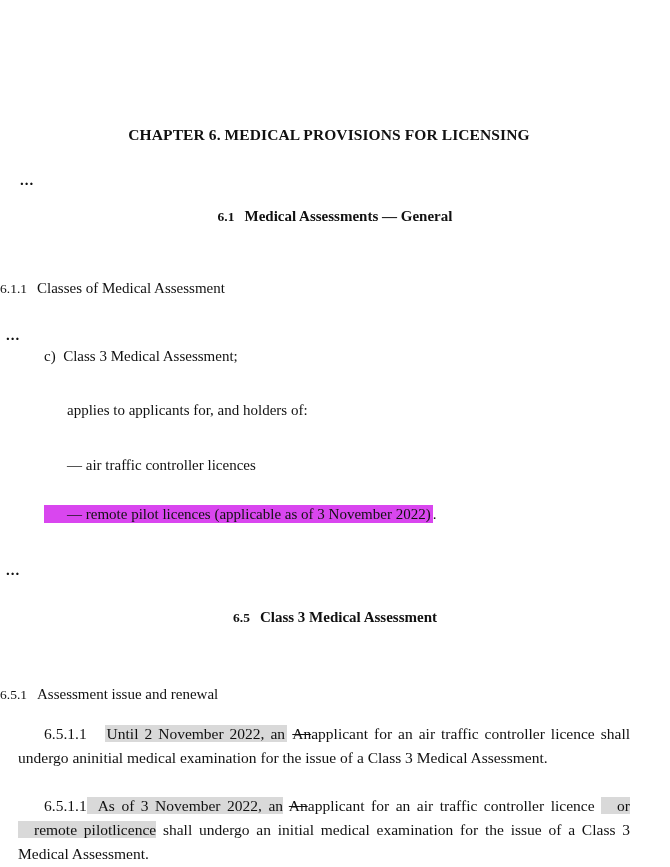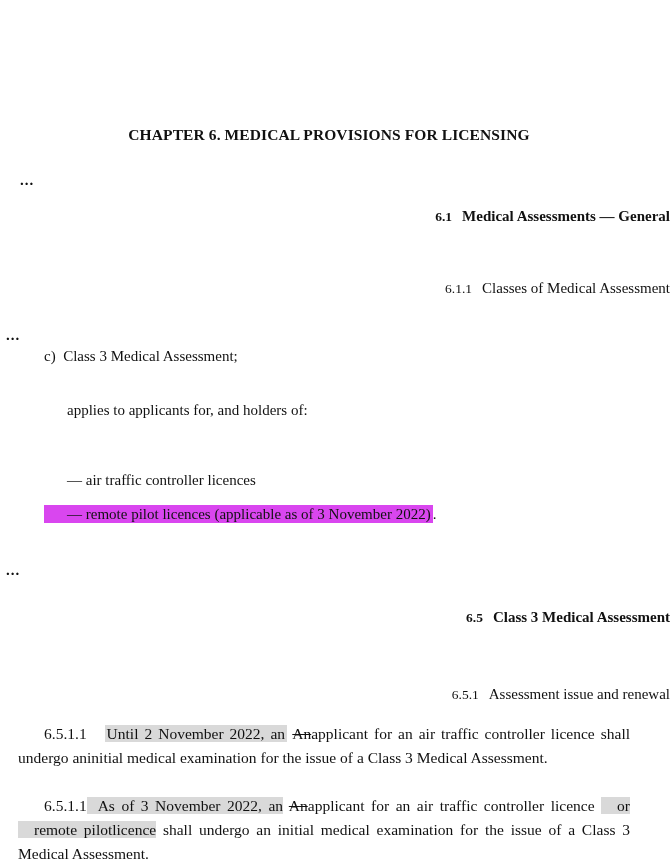--- a/index.html
+++ b/index.html
@@ -23,28 +23,28 @@
       font-size: 15.5px;
       letter-spacing: 0.1px;
     }
     .ellipsis {
       font-size: 15px;
       letter-spacing: 1px;
       font-weight: bold;
     }
     .sec-heading {
       left: 0; width: 670px;
-      text-align: right;
+      text-align: center;
       font-weight: bold;
       font-size: 15px;
     }
     .sec-heading .num { font-size: 13.5px; margin-right: 10px; }
     .subsec-heading {
       left: 0; width: 670px;
-      text-align: right;
+      text-align: left;
       font-size: 15px;
     }
     .subsec-heading .num { font-size: 13.5px; margin-right: 10px; }
     .body-line { font-size: 15px; }
     .hl { background: #d9d9d9; padding-left: 16px; }
     .hl-block {
       background: #d946ef;
       padding: 1px 0;
     }
     .para {
@@ -76,21 +76,21 @@
 
 <div class="abs ellipsis" style="left:6px; top:327px;">...</div>
 
 <div class="abs body-line" style="left:44px; top:348px;">
   <span>c)</span>&nbsp;
   <span>Class 3 Medical Assessment;</span>
 </div>
 
 <div class="abs body-line" style="left:67px; top:402px;">applies to applicants for, and holders of:</div>
 
-<div class="abs body-line" style="left:67px; top:472px;">— air traffic controller licences</div>
+<div class="abs body-line" style="left:67px; top:457px;">— air traffic controller licences</div>
 
 <div class="abs body-line" style="left:44px; top:506px;">
   <span class="hl-block" style="padding-left:23px; padding-right:2px;">— remote pilot licences (applicable as of 3 November 2022)</span><span>.</span>
 </div>
 
 <div class="abs ellipsis" style="left:6px; top:562px;">...</div>
 
 <div class="abs sec-heading" style="top:609px;">
   <span class="num">6.5</span><span>Class 3 Medical Assessment</span>
 </div>

